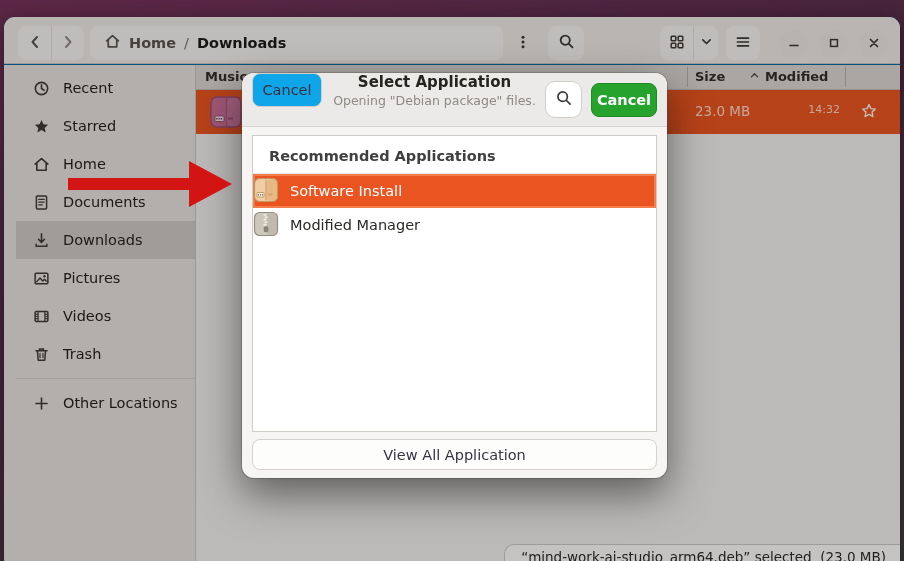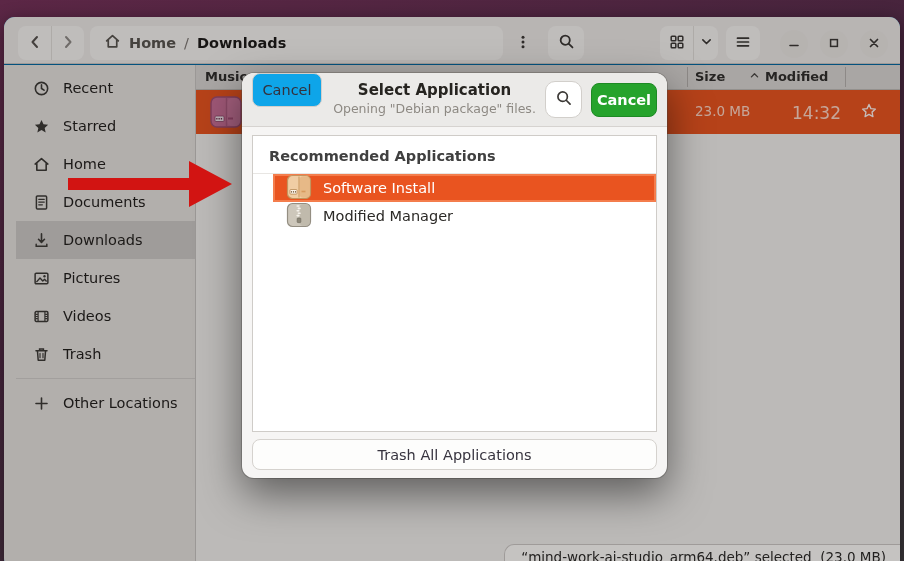--- a/index.html
+++ b/index.html
@@ -51,52 +51,52 @@
   .side-sep{ height:1px; background:#cfccc9; margin:5px 0; }
   .content{ flex:1; position:relative; background:#f0eeec; }
   .colheaders{ position:relative; height:25px; background:#d8d5d2; border-bottom:1px solid #bbb8b5;
     font-size:13px; font-weight:700; color:#2f2e2c; }
   .colheaders .h{ position:absolute; top:4px; }
   .colheaders .vline{ position:absolute; top:2px; bottom:2px; width:1px; background:#b3b0ad; }
   .filerow{ position:relative; height:44px; background:#e85420; color:#ffffff; }
   .deb-ic{ position:absolute; left:13px; top:5px; }
   .filerow .size{ position:absolute; left:499px; top:13px; font-size:13.5px; color:#ffe3d6; opacity:.9; }
   .filerow .mod{ position:absolute; left:596px; width:48px; text-align:right; top:13px;
-    font-size:17px; color:#ffe3d6; opacity:.9; }
+    font-size:11px; color:#ffe3d6; opacity:.9; }
   .filerow .star{ position:absolute; left:664px; top:12px; color:#fff; opacity:.92; }
   
   .statusbar{ position:absolute; right:0; bottom:0; height:25px; background:#fbfaf8;
     border:1px solid #cac7c4; border-right:none; border-bottom:none; border-top-left-radius:10px;
     display:flex; align-items:center; padding:0 14px 0 16px; font-size:13.5px; color:#2b2a28;
     white-space:pre;margin-top:20px; }
   
   .dim{ position:absolute; inset:0; background:rgba(8,6,4,0.225); }
   
   .dialog{ position:absolute; left:242px; top:73px; width:425px; height:405px; border-radius:12px;
     background:#f6f5f4; box-shadow:0 16px 42px rgba(0,0,0,.5), 0 0 0 1px rgba(90,85,80,.35); z-index:30; }
   .dlg-header{ position:relative; height:54px; background:#ebeae8; border-bottom:1px solid #d6d3d0;
     border-radius:12px 12px 0 0; }
   .dlg-cancel{ position:absolute; left:10px; top:0; width:70px; height:34px; background:#0ea5e9;
     border:1px solid #d2cfcb; border-radius:8px; font-size:14.5px; color:#34313d;
     font-family:inherit; }
-  .dlg-titles{ position:absolute; left:90px; right:130px; top:8px; text-align:center; }
+  .dlg-titles{ position:absolute; left:90px; right:130px; top:0; text-align:center; }
   .dlg-title{ font-size:15px; font-weight:700; color:#262420; }
   .dlg-sub{ font-size:12.5px; color:#8d8983; margin-top:2px; }
   .dlg-search{ position:absolute; right:85px; top:8px; width:37px; height:37px; background:#ffffff;
     border:1px solid #d2cfcb; border-radius:10px; color:#3b3835;
     display:flex; align-items:center; justify-content:center; }
   .dlg-select{ position:absolute; right:10px; top:10px; width:66px; height:34px; background:#26a32c;
     border:1px solid #1d8a24; border-radius:8px; font-size:14.5px; color:#ffffff; font-weight:600;
     font-family:inherit; }
   .listbox{ position:absolute; left:10px; right:10px; top:62px; height:297px; background:#ffffff;
     border:1px solid #cfccc8; overflow:hidden; }
   .section-title{ padding:12px 16px 9px; font-size:14.5px; font-weight:700; color:#404040;
     border-bottom:1px solid #e8e6e3; }
-  .app-row{ height:28px; display:flex; align-items:center; gap:11px; padding-left:13px;
-    font-size:14.5px; color:#2b2926;margin-left:20px; }
+  .app-row{ height:34px; display:flex; align-items:center; gap:11px; 
+    font-size:14.5px; color:#2b2926; }
   .app-row.selected{ background:#e95420; color:#ffffff;
     box-shadow:inset 0 0 0 2px rgba(255,165,120,.5); }
   .view-all{ position:absolute; left:10px; right:10px; bottom:8px; height:31px; background:#fdfdfc;
     border:1px solid #d5d2ce; border-radius:8px; font-size:14.5px; color:#37343f;
     font-family:inherit; }
   
   .arrow-svg{ position:absolute; left:0; top:0; z-index:40; pointer-events:none; }
 </style>
 </head>
 <body>
@@ -392,18 +392,18 @@
               <path d="M12.4 11.2 H14"></path>
               <path d="M11.2 13.6 H12.8"></path>
           </g>
           <rect x="11.2" y="16" width="3.6" height="4.6" rx="0.8" fill="#8d8779" stroke="#6e6a5e" stroke-width="0.7"></rect>
         </svg>
       </span>
       <span>Modified Manager</span>
     </div>
   </div>
 
-  <button class="view-all">Trash All Applications</button>
+  <button class="view-all">View All Application</button>
 </div>
 
 <svg class="arrow-svg" width="904" height="561" viewBox="0 0 904 561">
   <polygon points="68,178 189,178 189,161 232,184 189,207 189,190 68,190" fill="#d21412"></polygon>
 </svg>
 
 </body></html>

